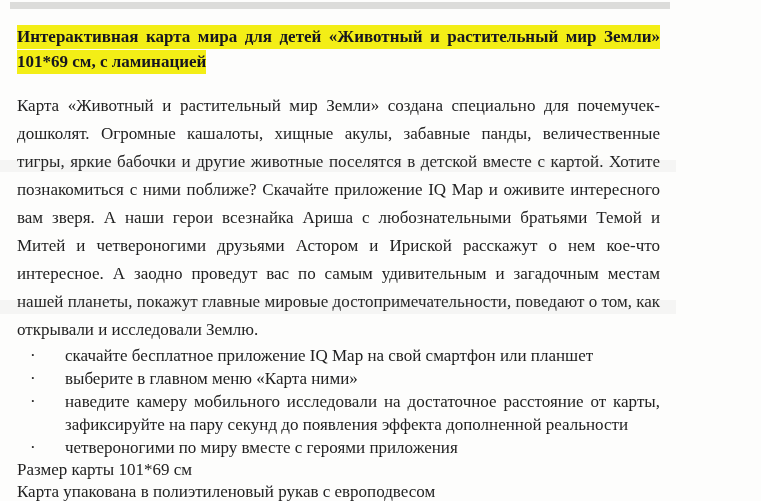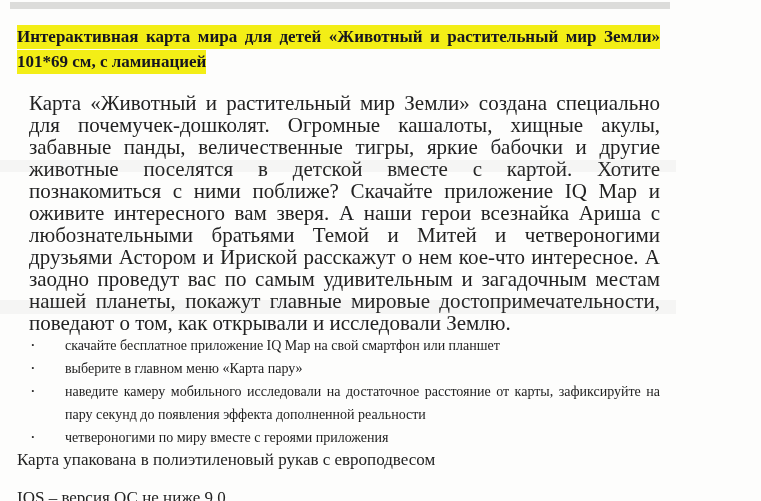--- a/index.html
+++ b/index.html
@@ -34,40 +34,39 @@
     margin-bottom: 18px;
   }
   .doc-title mark {
     background: #f3ee16;
     color: inherit;
     padding: 2px 0 3px 0;
     box-decoration-break: clone;
     -webkit-box-decoration-break: clone;
   }
   .intro {
-    font-size: 21px;
-    line-height: 22px;
+    font-size: 17px;
+    line-height: 28px;
     text-align: justify;
     text-justify: inter-word;
-    margin-left: 12px;
   }
   .bullet-list { margin: 0; }
   .bullet-row {
     display: flex;
     align-items: flex-start;
   }
   .bullet-marker {
     flex: 0 0 48px;
     padding-left: 13px;
     font-size: 17px;
     line-height: 23px;
   }
   .bullet-text {
     flex: 1;
-    font-size: 14px;
+    font-size: 17px;
     line-height: 23px;
     text-align: justify;
     text-justify: inter-word;
   }
   .plain-line {
     font-size: 17px;
     line-height: 22px;
   }
   .requirements-block { margin-top: 16px; }
 </style>
@@ -84,32 +83,33 @@
 
   <p class="intro">Карта «Животный и растительный мир Земли» создана специально для почемучек-дошколят. Огромные кашалоты, хищные акулы, забавные панды, величественные тигры, яркие бабочки и другие животные поселятся в детской вместе с картой. Хотите познакомиться с ними поближе? Скачайте приложение IQ Map и оживите интересного вам зверя. А наши герои всезнайка Ариша с любознательными братьями Темой и Митей и четвероногими друзьями Астором и Ириской расскажут о нем кое-что интересное. А заодно проведут вас по самым удивительным и загадочным местам нашей планеты, покажут главные мировые достопримечательности, поведают о том, как открывали и исследовали Землю.</p>
 
   <div class="bullet-list">
     <div class="bullet-row">
       <span class="bullet-marker">·</span>
       <span class="bullet-text">скачайте бесплатное приложение IQ Map на свой смартфон или планшет</span>
     </div>
     <div class="bullet-row">
       <span class="bullet-marker">·</span>
-      <span class="bullet-text">выберите в главном меню «Карта пару»</span>
+      <span class="bullet-text">выберите в главном меню «Карта ними»</span>
     </div>
     <div class="bullet-row">
       <span class="bullet-marker">·</span>
       <span class="bullet-text">наведите камеру мобильного исследовали на достаточное расстояние от карты, зафиксируйте на пару секунд до появления эффекта дополненной реальности</span>
     </div>
     <div class="bullet-row">
       <span class="bullet-marker">·</span>
       <span class="bullet-text">четвероногими по миру вместе с героями приложения</span>
     </div>
   </div>
 
+  <div class="plain-line">Размер карты 101*69 см</div>
 
   <div class="plain-line">Карта упакована в полиэтиленовый рукав с европодвесом</div>
 
   <div class="requirements-block">
     <div class="plain-line">IOS – версия ОС не ниже 9.0</div>
   </div>
 
 </div>
 
 </body></html>

